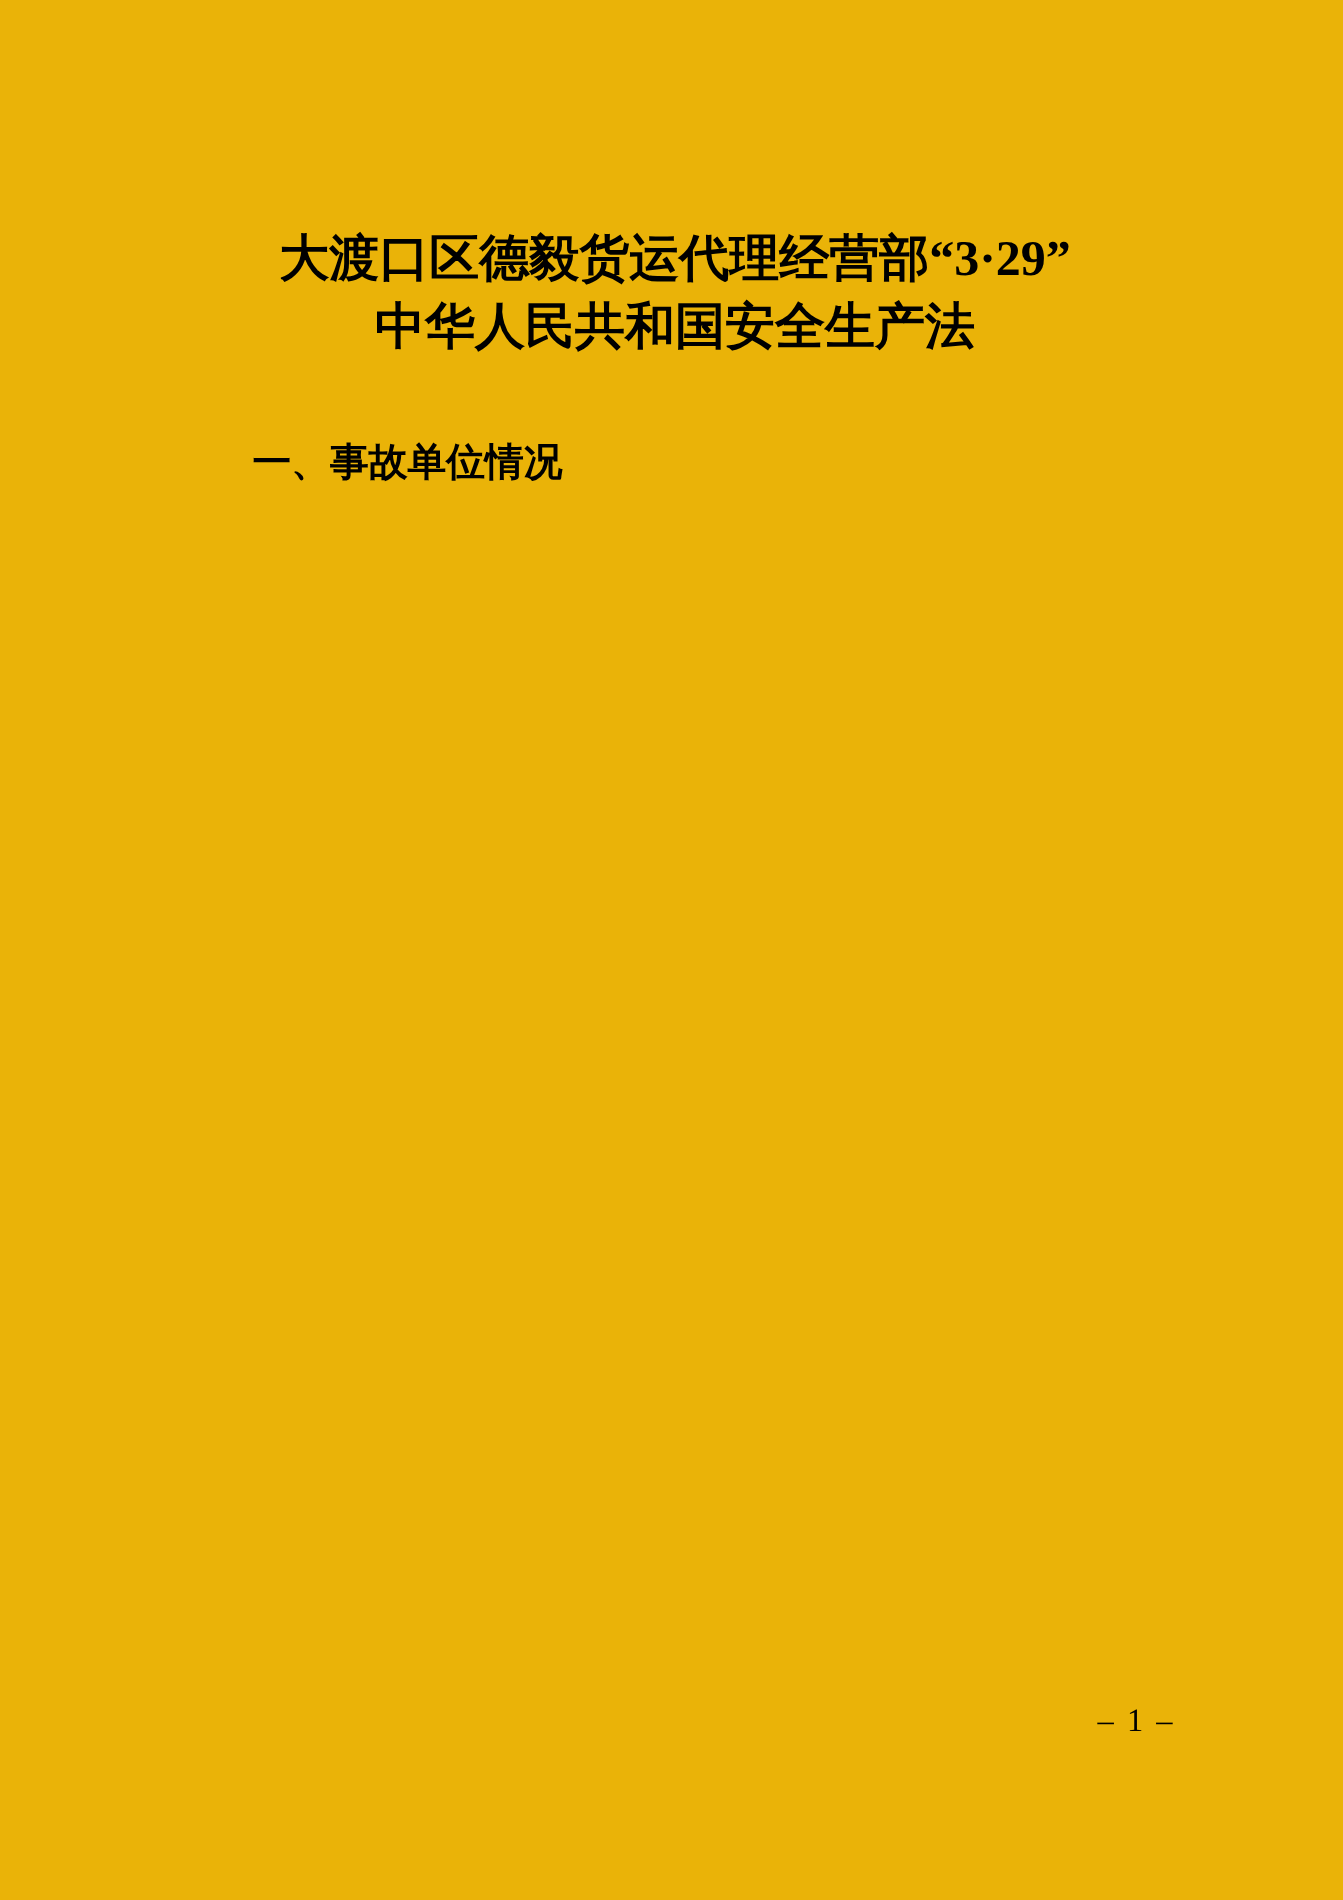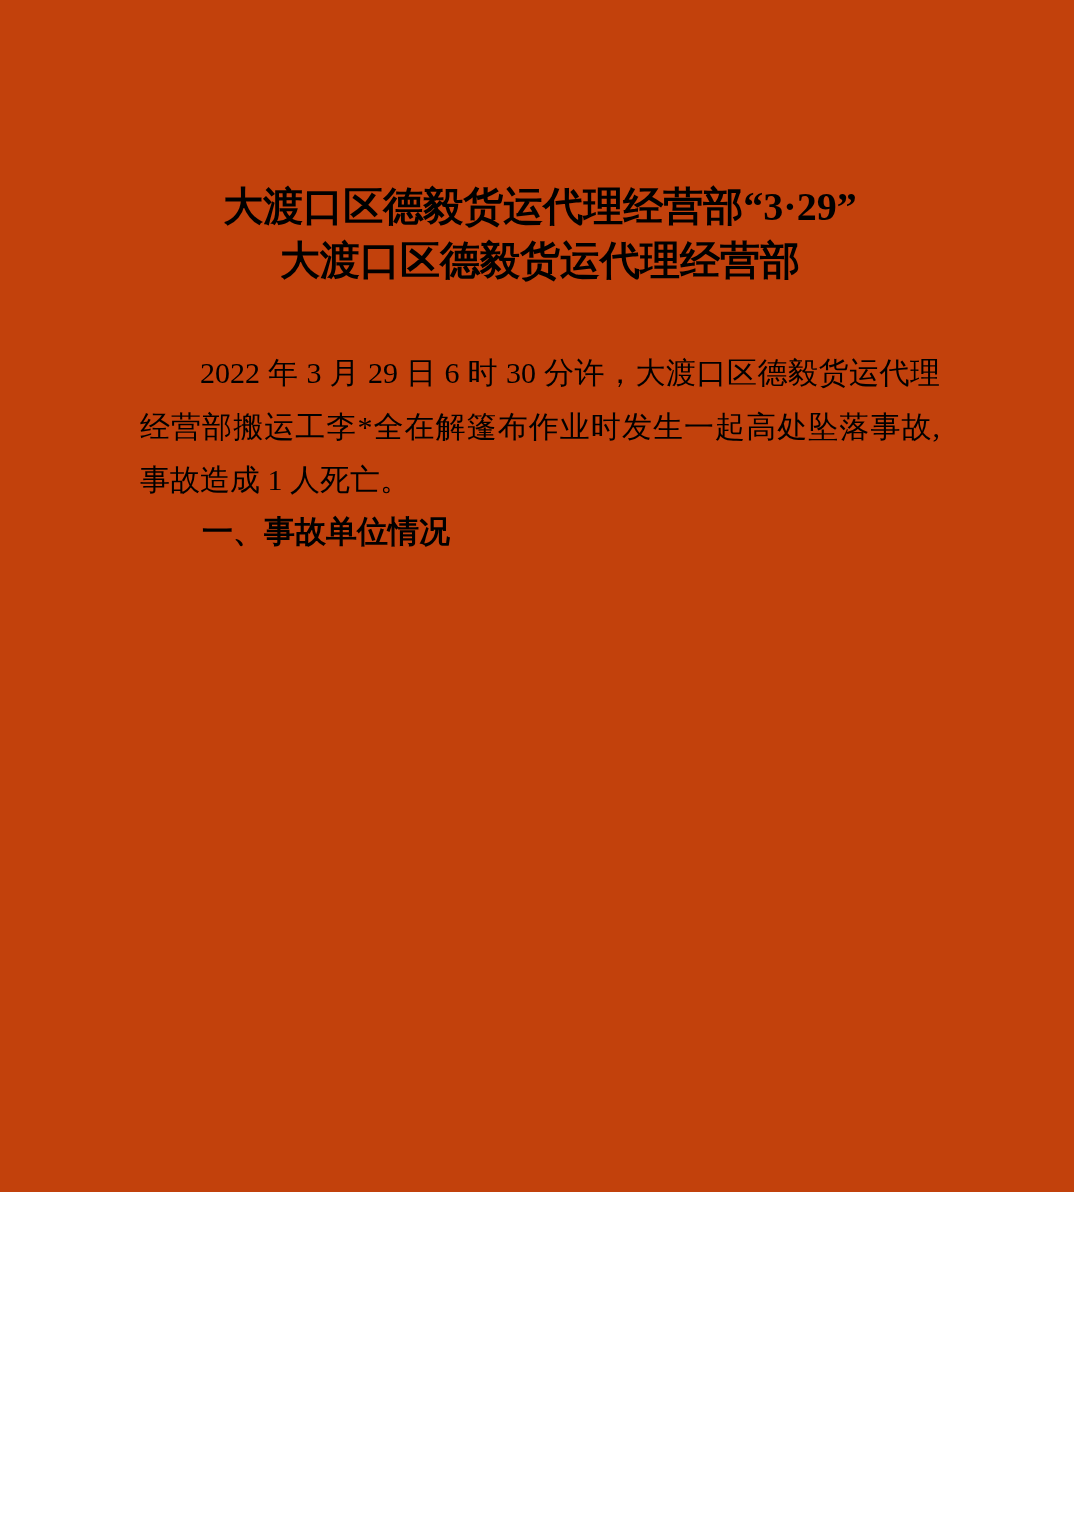--- a/index.html
+++ b/index.html
@@ -3,22 +3,22 @@
 <meta charset="utf-8">
 <style>
   html, body {
     margin: 0;
     padding: 0;
     background: #ffffff;
   }
   .sheet {
     position: relative;
     width: 1074px;
-    height: 1192px;
-    background: #c2410c;
+    height: 1520px;
+    background: #eab308;
     color: #000000;
     overflow: hidden;
     font-family: "Liberation Serif", "DejaVu Serif", serif;
   }
   .text-col {
     position: absolute;
     left: 140px;
     width: 800px;
     top: 0;
   }
@@ -64,24 +64,23 @@
   }
 </style>
 </head>
 <body>
 
 <div class="sheet">
   <div class="text-col">
 
     <h1 class="doc-title">
       <span class="title-line">大渡口区德毅货运代理经营部“3·29”</span>
-      <span class="title-line">大渡口区德毅货运代理经营部</span>
+      <span class="title-line">中华人民共和国安全生产法</span>
     </h1>
 
     <div class="body-text">
-      <p>2022 年 3 月 29 日 6 时 30 分许，大渡口区德毅货运代理经营部搬运工李*全在解篷布作业时发生一起高处坠落事故,事故造成 1 人死亡。</p>
       <p class="section-heading">一、事故单位情况</p>
     </div>
 
   </div>
 
   <div class="page-number">– 1 –</div>
 </div>
 
 </body></html>

